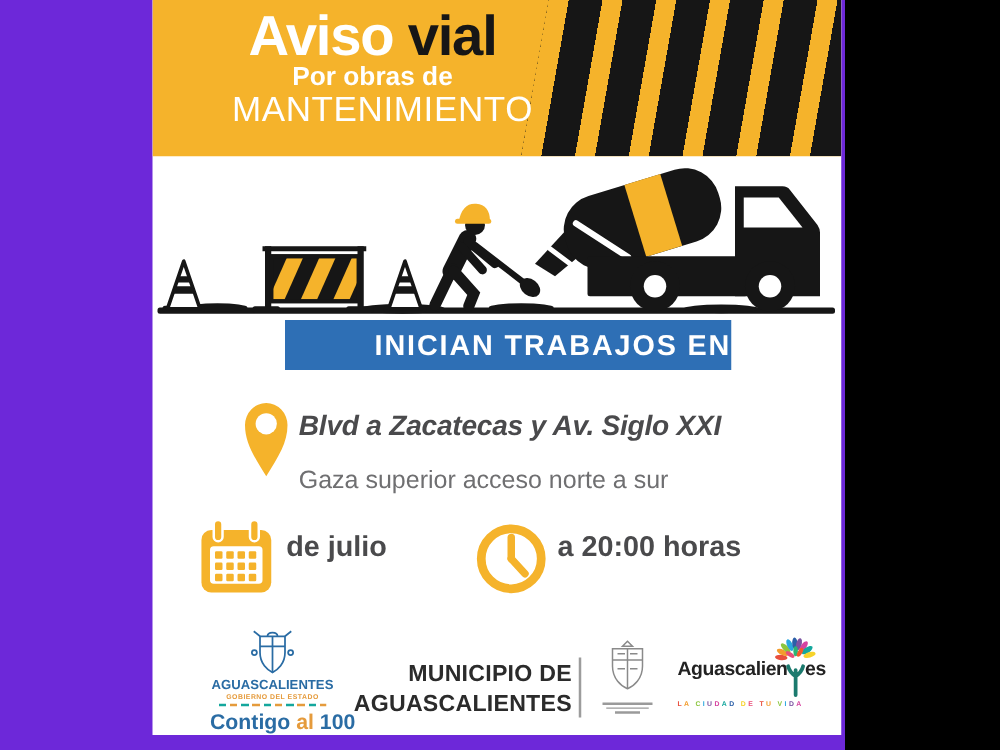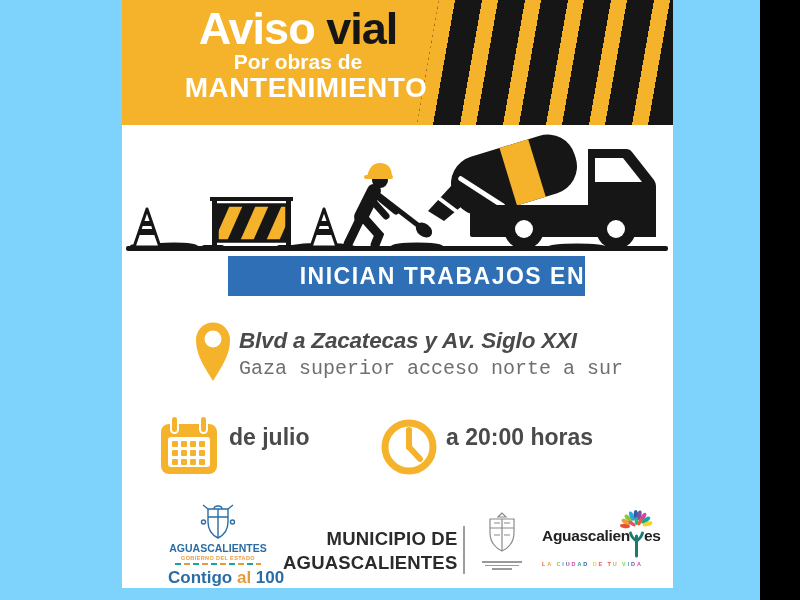--- a/index.html
+++ b/index.html
@@ -1,43 +1,43 @@
 <!DOCTYPE html>
 <html style="--yellow: #F5B32B; --ink: #161616; --blue: #2E6FB5; --text: #4A4A4C; --text2: #6F6F71; --stateblue: #2A6CA4; --orange: #E59B3C; --paper: #FFFFFF;"><head>
 <meta charset="utf-8">
 <style>
   html,body{margin:0;padding:0;background:#000;}
   body{width:800px;height:600px;overflow:hidden;font-family:"Liberation Sans",sans-serif;-webkit-font-smoothing:antialiased;}
-  .stage{position:relative;width:760px;height:600px;background:#7dd3fc;}
+  .stage{position:relative;width:676px;height:600px;background:#6d28d9;}
   .poster{position:absolute;left:122px;top:0;width:551px;height:588px;background:var(--paper,#fff);overflow:hidden;}
 
   
   .hdr{position:absolute;left:0;top:0;width:551px;height:125px;background:var(--yellow,#F5B32B);overflow:hidden;}
   .stripes{position:absolute;top:0;right:-34px;width:268px;height:125px;transform:skewX(-10deg);transform-origin:100% 0;
            background:repeating-linear-gradient(90deg,transparent 0 16px,var(--ink,#161616) 16px 43px);}
   .hdr-text{position:absolute;top:6px;left:0;width:352px;text-align:center;color:#fff;}
   .title{font-size:45px;font-weight:800;letter-spacing:-1px;line-height:1.02;}
   .title .dark{color:var(--ink,#161616);}
   .sub1{font-size:21px;font-weight:700;line-height:1.12;margin-top:-2px;}
-  .sub2{font-size:28px;font-weight:700;letter-spacing:.5px;line-height:1.08;padding-left:16px;}
+  .sub2{font-size:28px;font-weight:400;letter-spacing:.5px;line-height:1.08;padding-left:16px;}
 
   
   .illus{position:absolute;top:125px;left:0;width:551px;height:131px;}
   .illus svg{display:block;}
 
   
   .banner{position:absolute;top:256px;left:106px;width:357px;height:40px;background:var(--blue,#2E6FB5);
           display:flex;align-items:center;justify-content:flex-end;}
   .banner span{color:#fff;font-weight:800;font-size:23px;letter-spacing:1.5px;}
 
   
   .loc-pin{position:absolute;left:71px;top:320px;}
   .loc-text{position:absolute;left:117px;top:328px;}
   .loc1{font-size:22.5px;font-weight:800;color:var(--text,#4A4A4C);letter-spacing:-.2px;font-style:italic;}
-  .loc2{font-size:20px;color:var(--text2,#6F6F71);margin-top:3px;font-family:Liberation Mono, monospace;}
+  .loc2{font-size:20px;color:var(--text2,#6F6F71);margin-top:19px;}
 
   
   .cal-icon{position:absolute;left:39px;top:416px;}
   .date-text{position:absolute;left:107px;top:423px;font-size:23px;font-weight:800;color:var(--text,#4A4A4C);line-height:1.22;}
   .clock-icon{position:absolute;left:257px;top:416px;}
   .time-text{position:absolute;left:324px;top:423px;font-size:23px;font-weight:800;color:var(--text,#4A4A4C);line-height:1.22;}
 
   
   .state{position:absolute;left:43px;top:502px;width:106px;text-align:center;}
   .state svg{display:block;margin:0 auto;}

